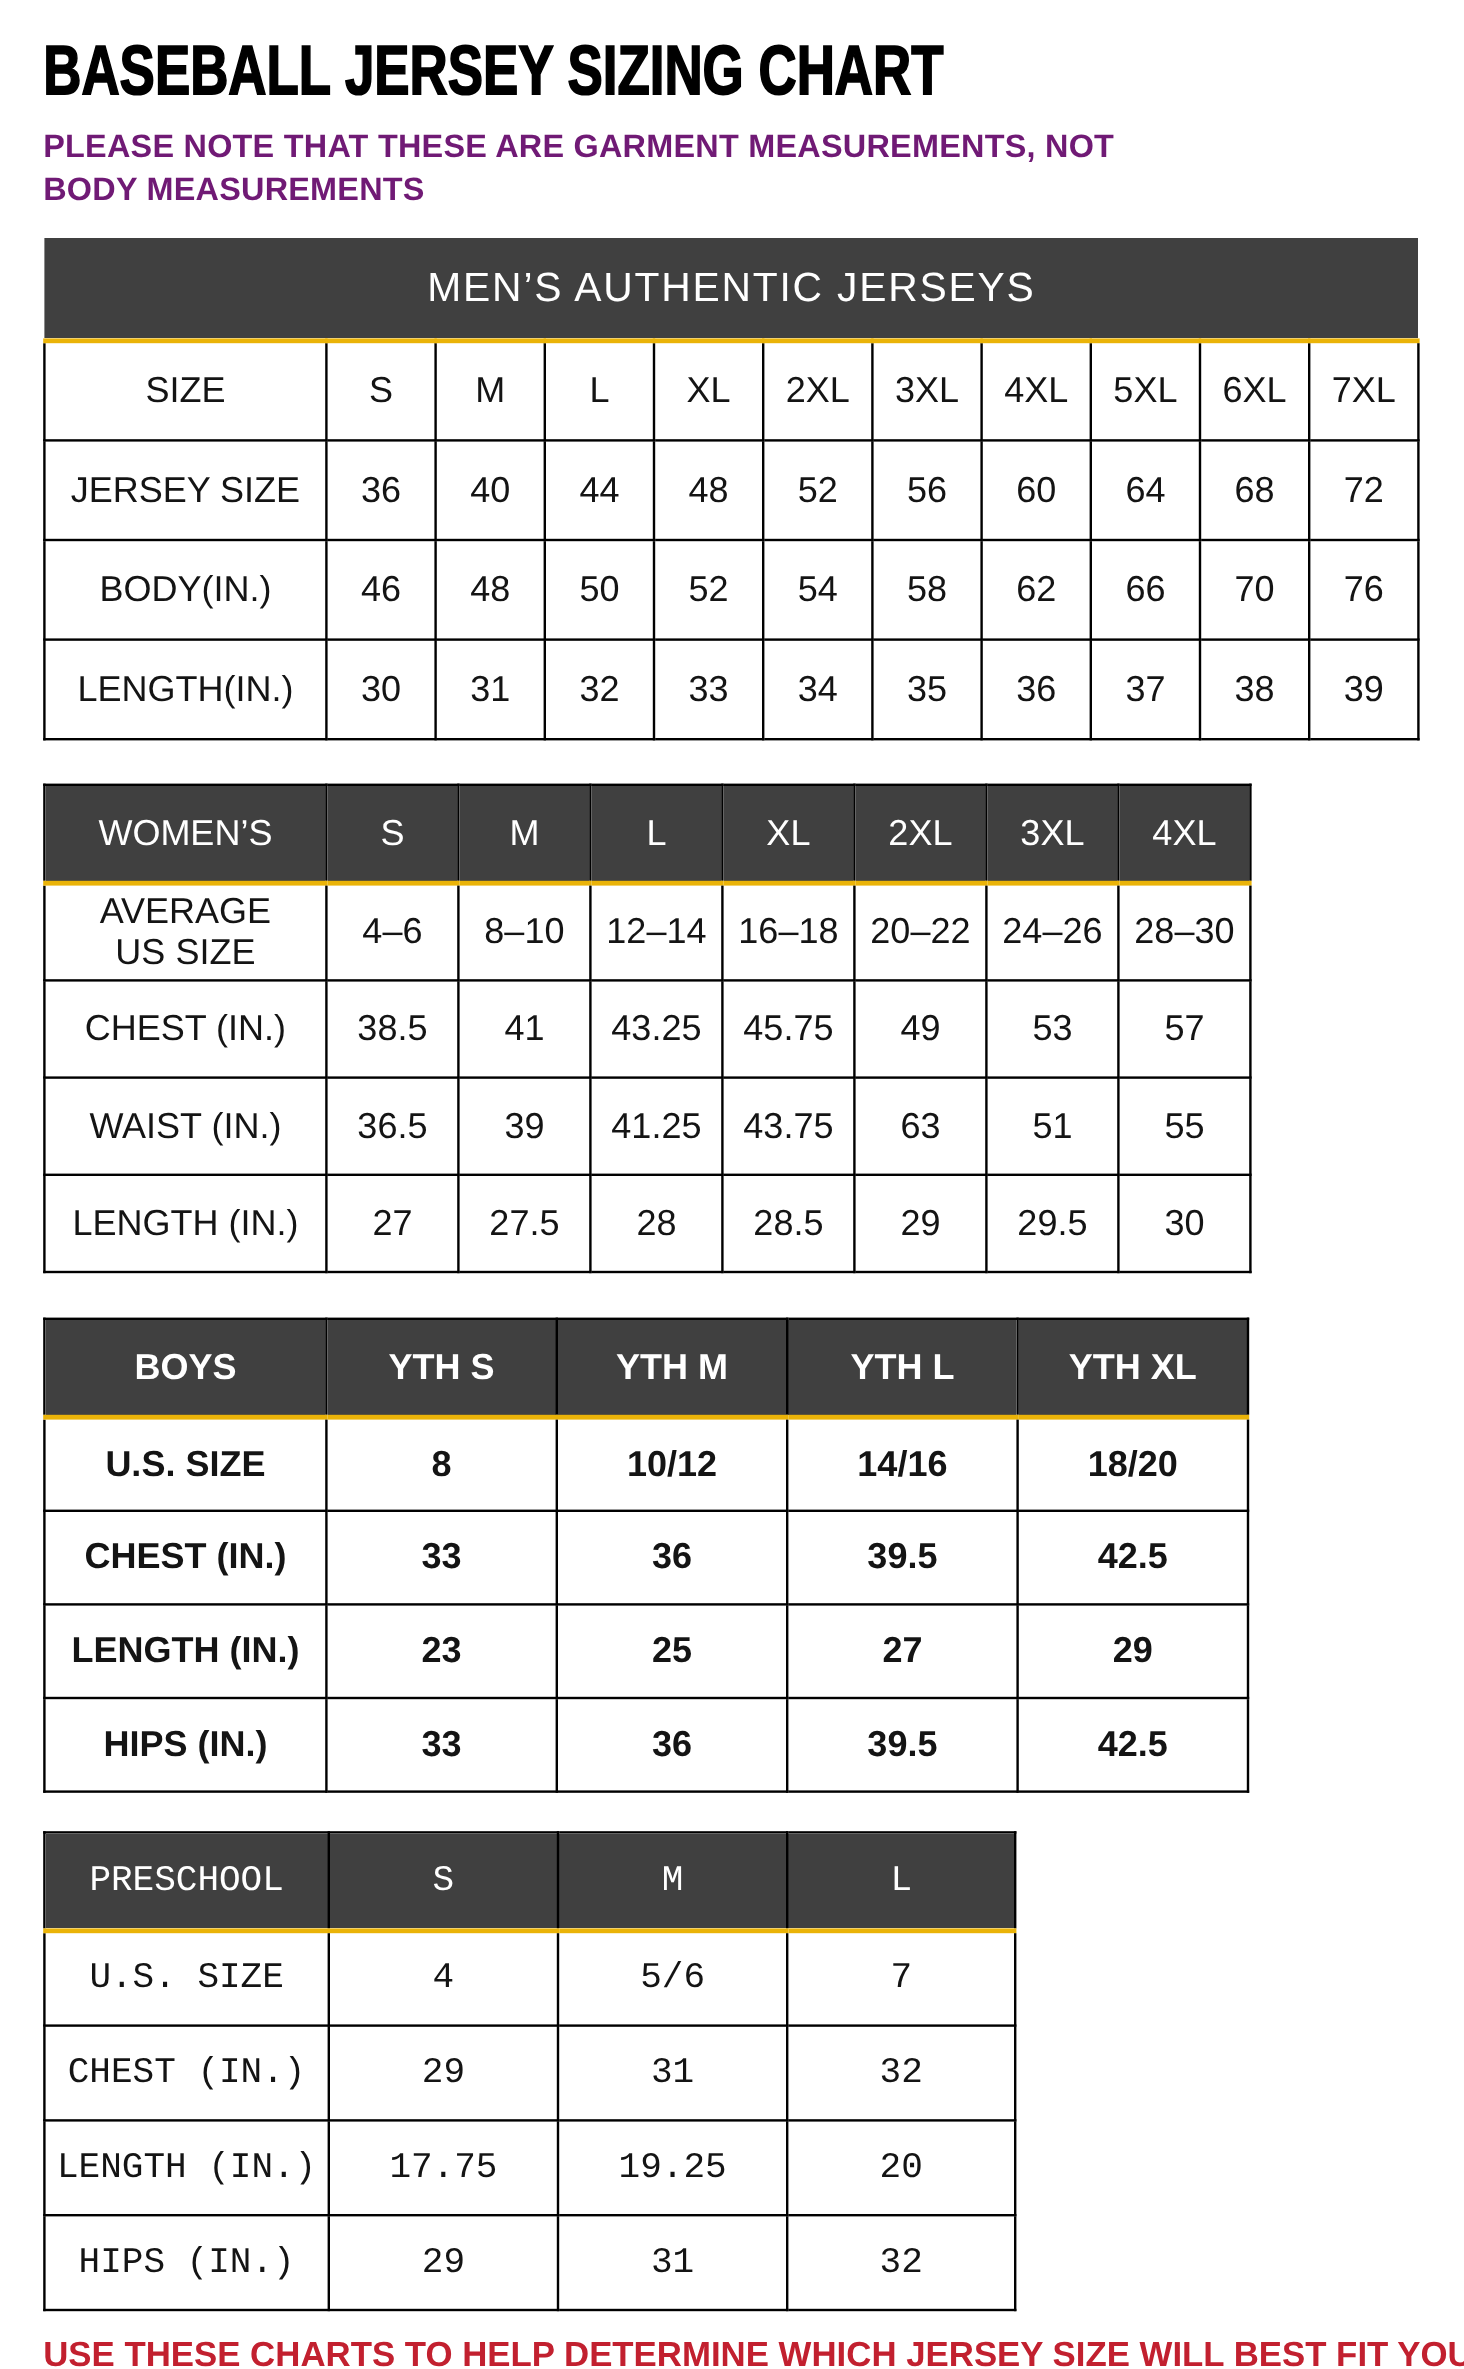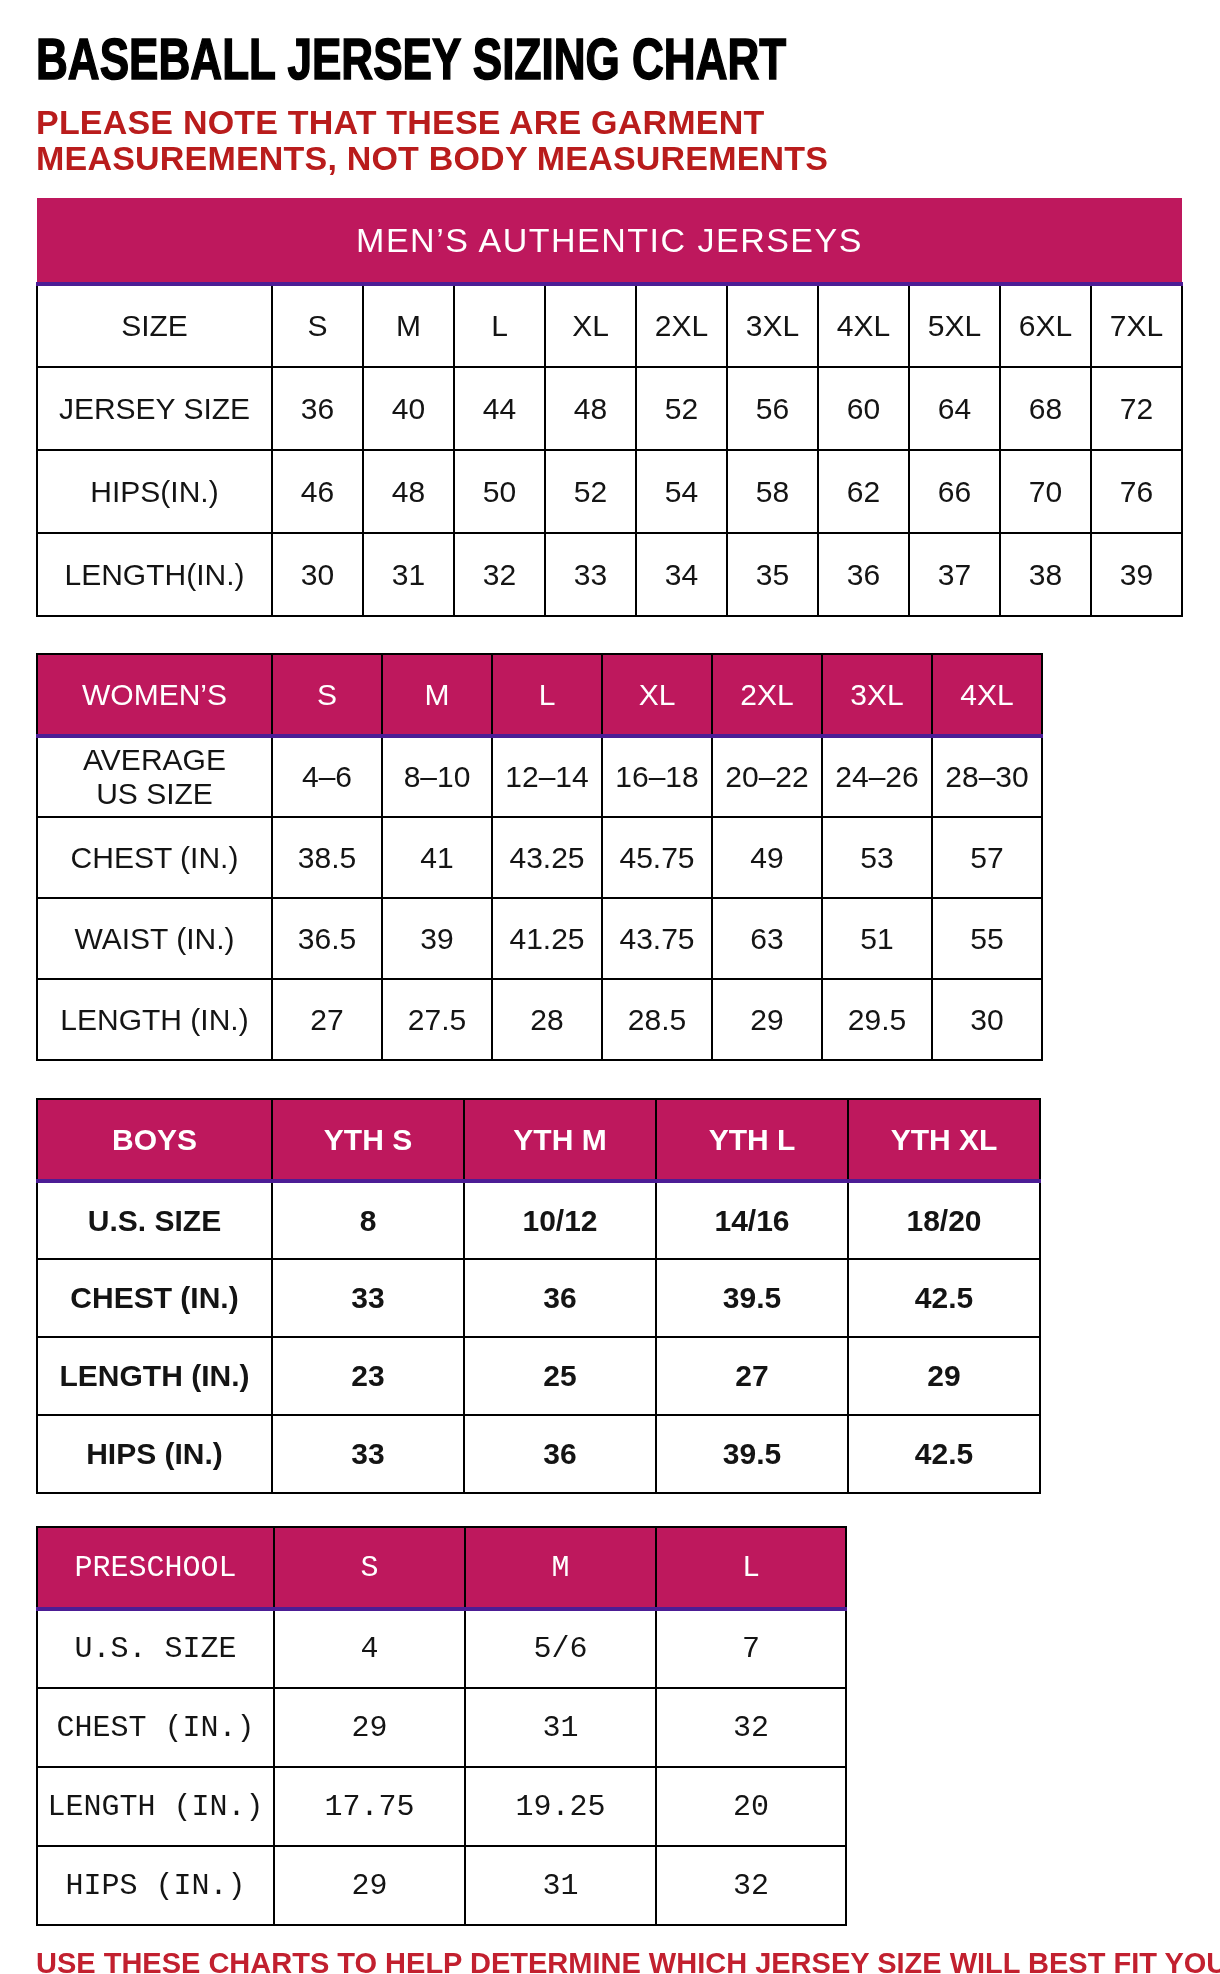--- a/index.html
+++ b/index.html
@@ -22,45 +22,45 @@
     color: #000;
     letter-spacing: 0px;
     transform: scaleX(0.76);
     transform-origin: left center;
     white-space: nowrap;
     -webkit-text-stroke: 1.5px #000;
   }
   .note {
     margin: 14px 36px 0 36px;
     max-width: 940px;
-    font-size: 34px;
+    font-size: 27px;
     line-height: 36px;
     font-weight: 700;
-    color: #b91c1c;
+    color: #701a75;
     letter-spacing: 0.2px;
   }
   table {
     border-collapse: collapse;
     table-layout: fixed;
     margin-left: 36px;
   }
   td {
     border: 2px solid #000;
     text-align: center;
     vertical-align: middle;
     padding: 0;
     font-size: 30px;
     white-space: pre-line;
     overflow: hidden;
   }
   
   tr.hd td {
-    background: #be185d;
+    background: #404040;
     color: #ffffff;
-    border-bottom: 4px solid #4c1d95;
+    border-bottom: 4px solid #eab308;
     font-size: 30px;
   }
   
   .t-mens tr.hd td {
     border-left: none; border-right: none; border-top: none;
     font-size: 34px;
     letter-spacing: 1.5px;
   }
   .t-mens { margin-top: 22px; }
   .t-wom  { margin-top: 36px; }
@@ -124,21 +124,21 @@
     <td>44</td>
     <td>48</td>
     <td>52</td>
     <td>56</td>
     <td>60</td>
     <td>64</td>
     <td>68</td>
     <td>72</td>
   </tr>
   <tr>
-    <td>HIPS(IN.)</td>
+    <td>BODY(IN.)</td>
     <td>46</td>
     <td>48</td>
     <td>50</td>
     <td>52</td>
     <td>54</td>
     <td>58</td>
     <td>62</td>
     <td>66</td>
     <td>70</td>
     <td>76</td>

